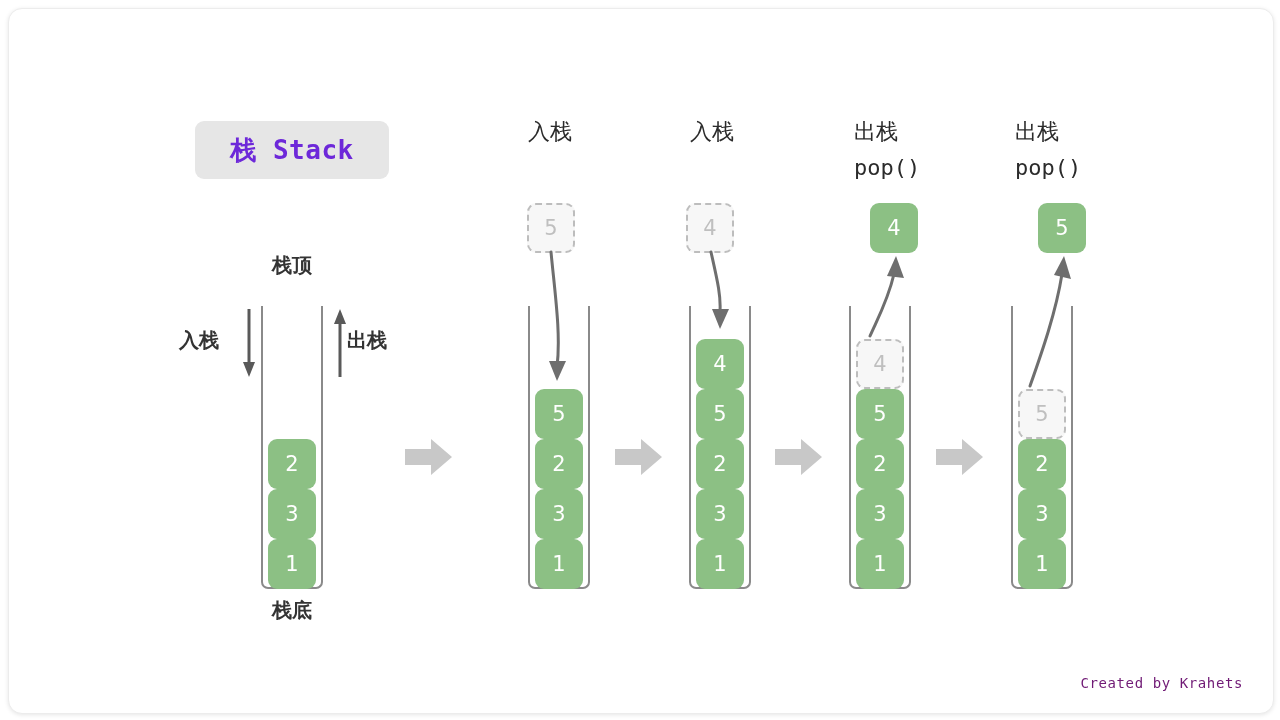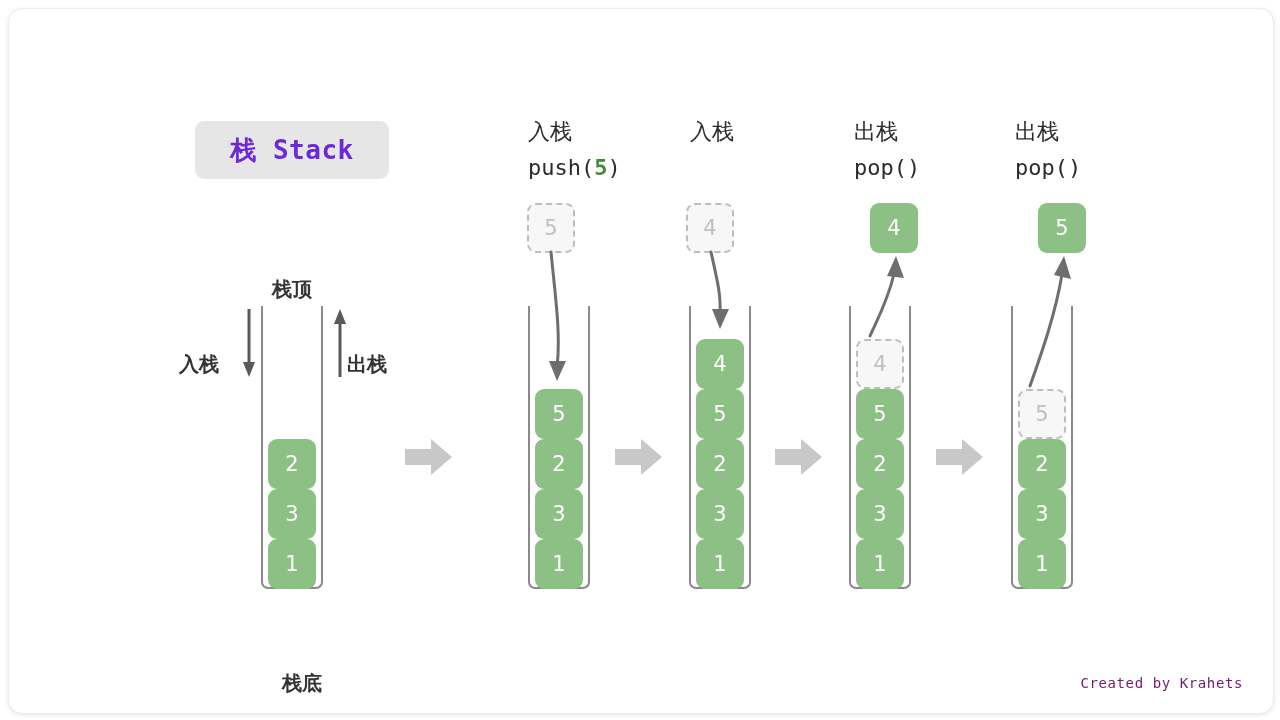--- a/index.html
+++ b/index.html
@@ -33,24 +33,23 @@
     font-family: "DejaVu Sans Mono", "Liberation Mono", monospace;
     font-size: 26px; font-weight: bold; color: #6d28d9;
     letter-spacing: 0.5px;
   }
 
   
   .cn-label {
     font-family: Liberation Serif, serif;
     font-size: 20px; font-weight: bold; color: #333333;
     white-space: nowrap;
-    margin-top: 24px;
   }
   #label-top  { left: 253px; top: 243px; width: 60px; text-align: center; }
-  #label-bottom { left: 253px; top: 637px; width: 60px; text-align: right; }
+  #label-bottom { left: 253px; top: 588px; width: 60px; text-align: center; }
   #label-push-side { left: 170px; top: 318px; }
   #label-pop-side  { left: 338px; top: 318px; }
 
   
   .side-arrow { width: 30px; height: 72px; }
   #side-arrow-down { left: 225px; top: 298px; }
   #side-arrow-up   { left: 316px; top: 298px; }
 
   
   .op-caption {
@@ -157,21 +156,20 @@
     <div class="cell filled">3</div>
     <div class="cell filled">2</div>
   </div>
 
   <svg class="abs step-arrow" style="left:396px; top:428px;" viewBox="0 0 48 40">
     <polygon points="0,12 26,12 26,2 47,20 26,38 26,28 0,28" fill="#c8c8c8"></polygon>
   </svg>
 
   <div class="abs op-caption" style="left:519px; top:105px;">
     <span class="cn">入栈</span>
-    <span class="code"><span>push(</span><span class="arg">5</span><span>)</span></span>
   </div>
 
   <div class="float-cell ghost" style="left:518px; top:194px;">5</div>
 
   <svg class="motion" style="left:500px; top:240px; width:120px; height:140px;" viewBox="0 0 120 140">
     <path d="M 42,3 C 46,45 52,85 48,118" stroke="#6e6e6e" stroke-width="3" fill="none" stroke-linecap="round"></path>
     <polygon points="48,132 40,112 57,112" fill="#6e6e6e"></polygon>
   </svg>
 
   <div class="stack-box abs" style="left:519px; top:297px; height:283px;"></div>

